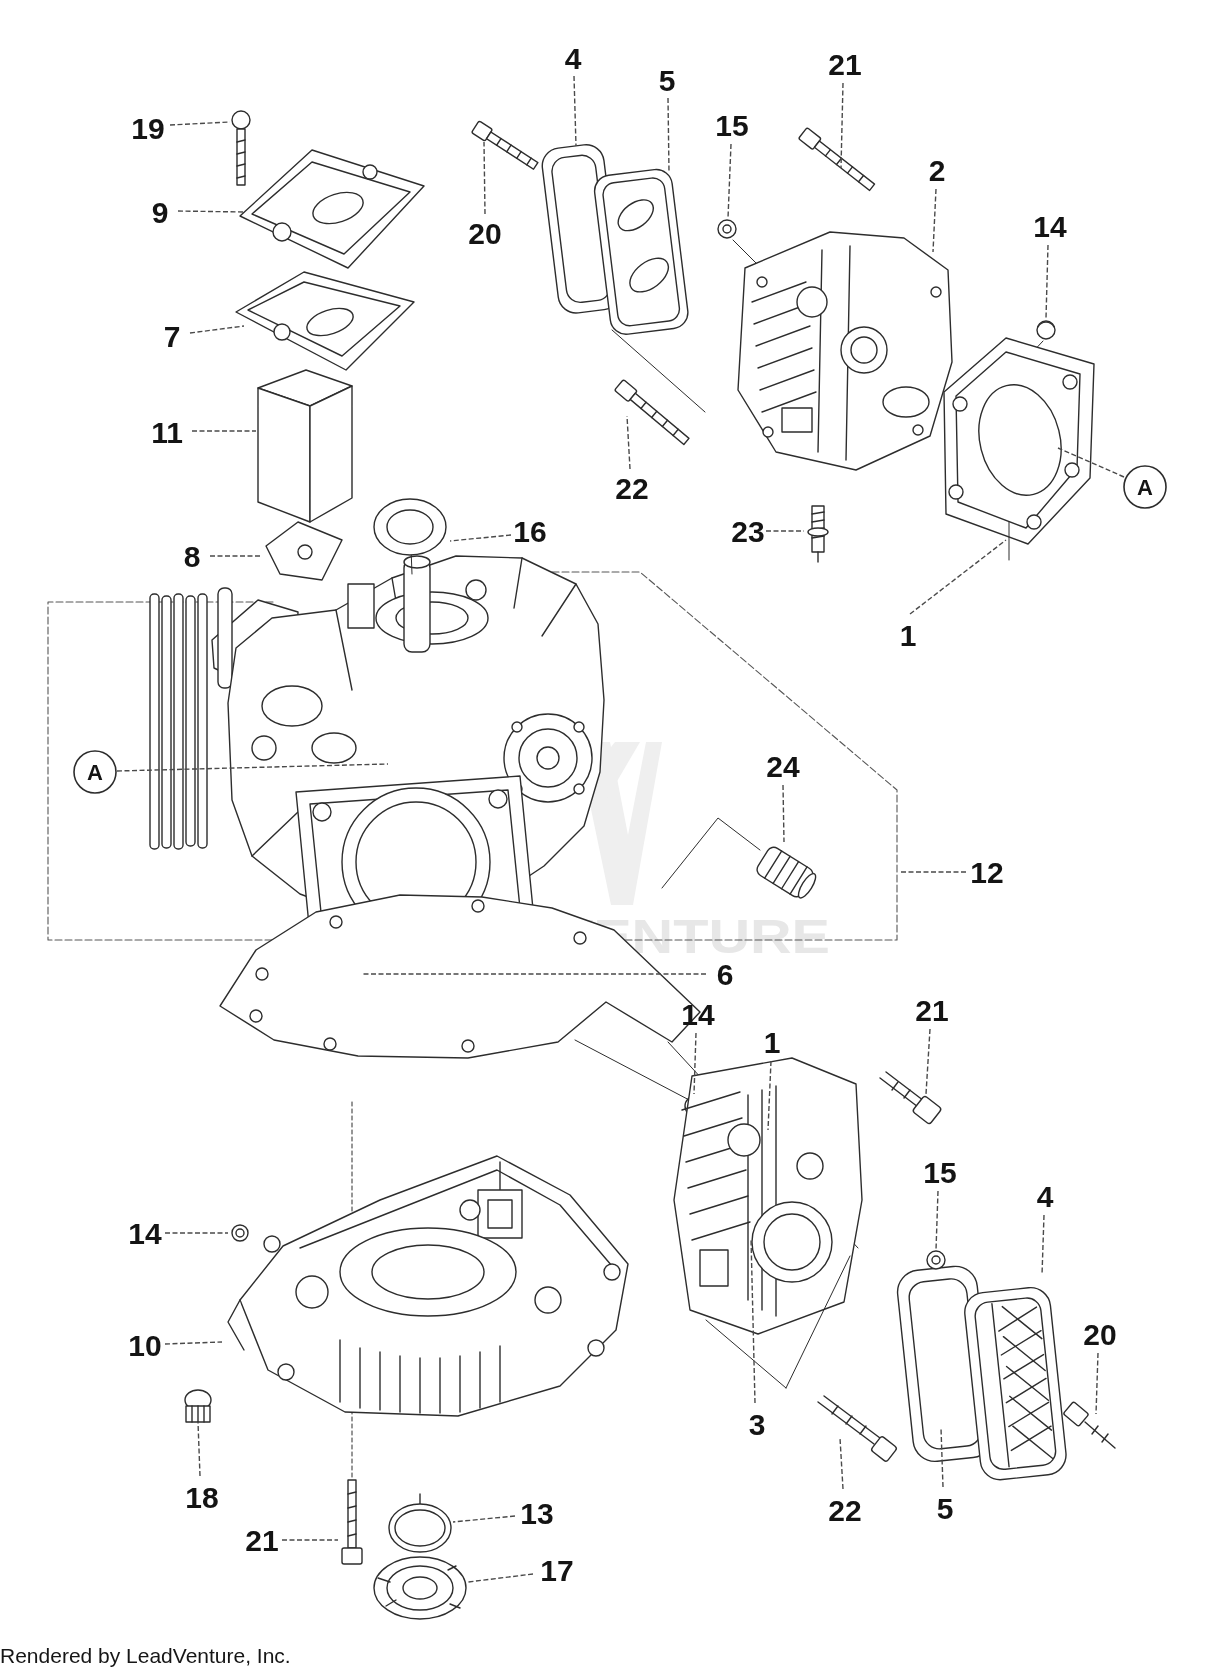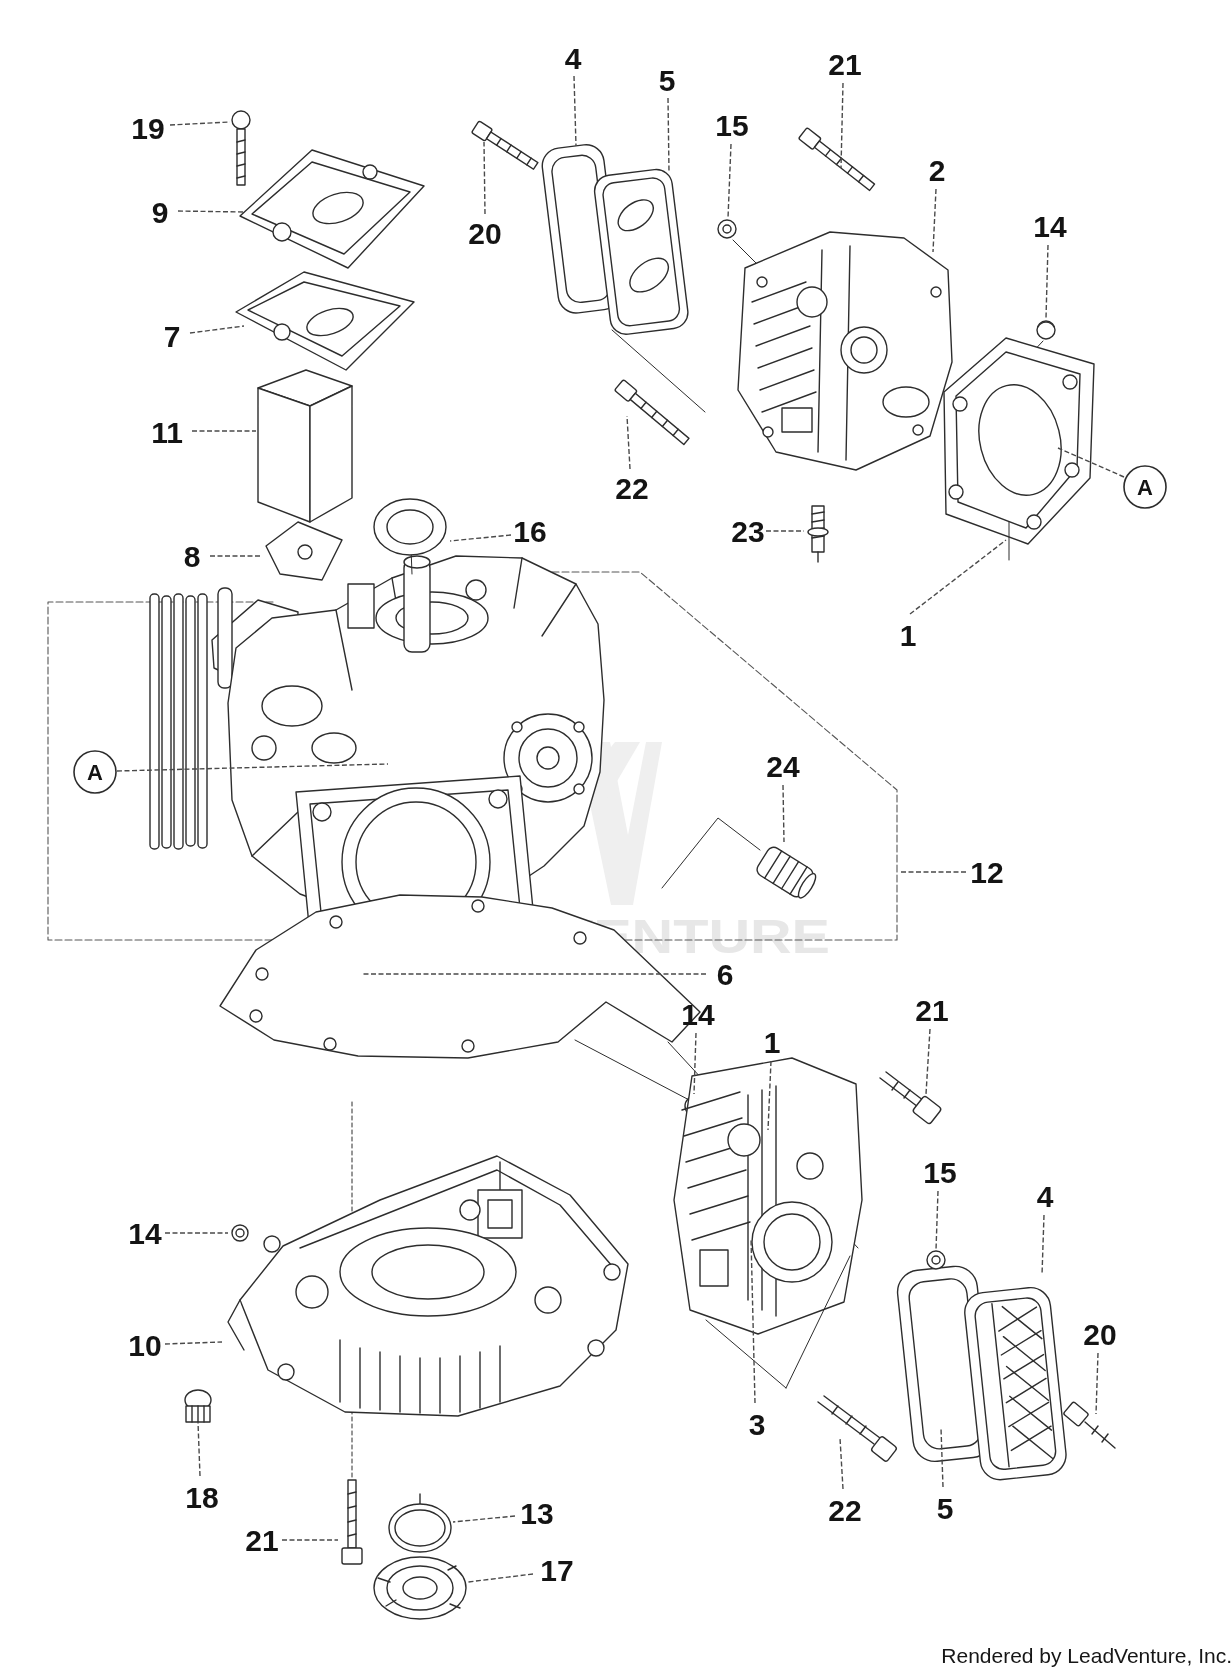--- a/index.html
+++ b/index.html
@@ -1,19 +1,19 @@
 <!DOCTYPE html>
 <html><head>
 <meta charset="utf-8">
 <style>
   html,body{margin:0;padding:0;background:#ffffff;}
   .stage{position:relative;width:1232px;height:1679px;background:#fff;overflow:hidden;
          font-family:"Liberation Sans", sans-serif;}
   svg{position:absolute;left:0;top:0;}
-  .footer{position:absolute;left:0;right:0;top:1644px;text-align:right;
+  .footer{position:absolute;left:0;right:0;top:1644px;text-align:left;
           font-size:21px;color:#161616;font-family:"Liberation Sans", sans-serif;}
   .wm-text{font-family:"Liberation Sans", sans-serif;font-weight:bold;}
   text.callout{font-family:"Liberation Sans", sans-serif;font-weight:bold;}
 </style>
 </head>
 <body>
 
 <div class="stage">
 <svg width="1232" height="1679" viewBox="0 0 1232 1679">
 

